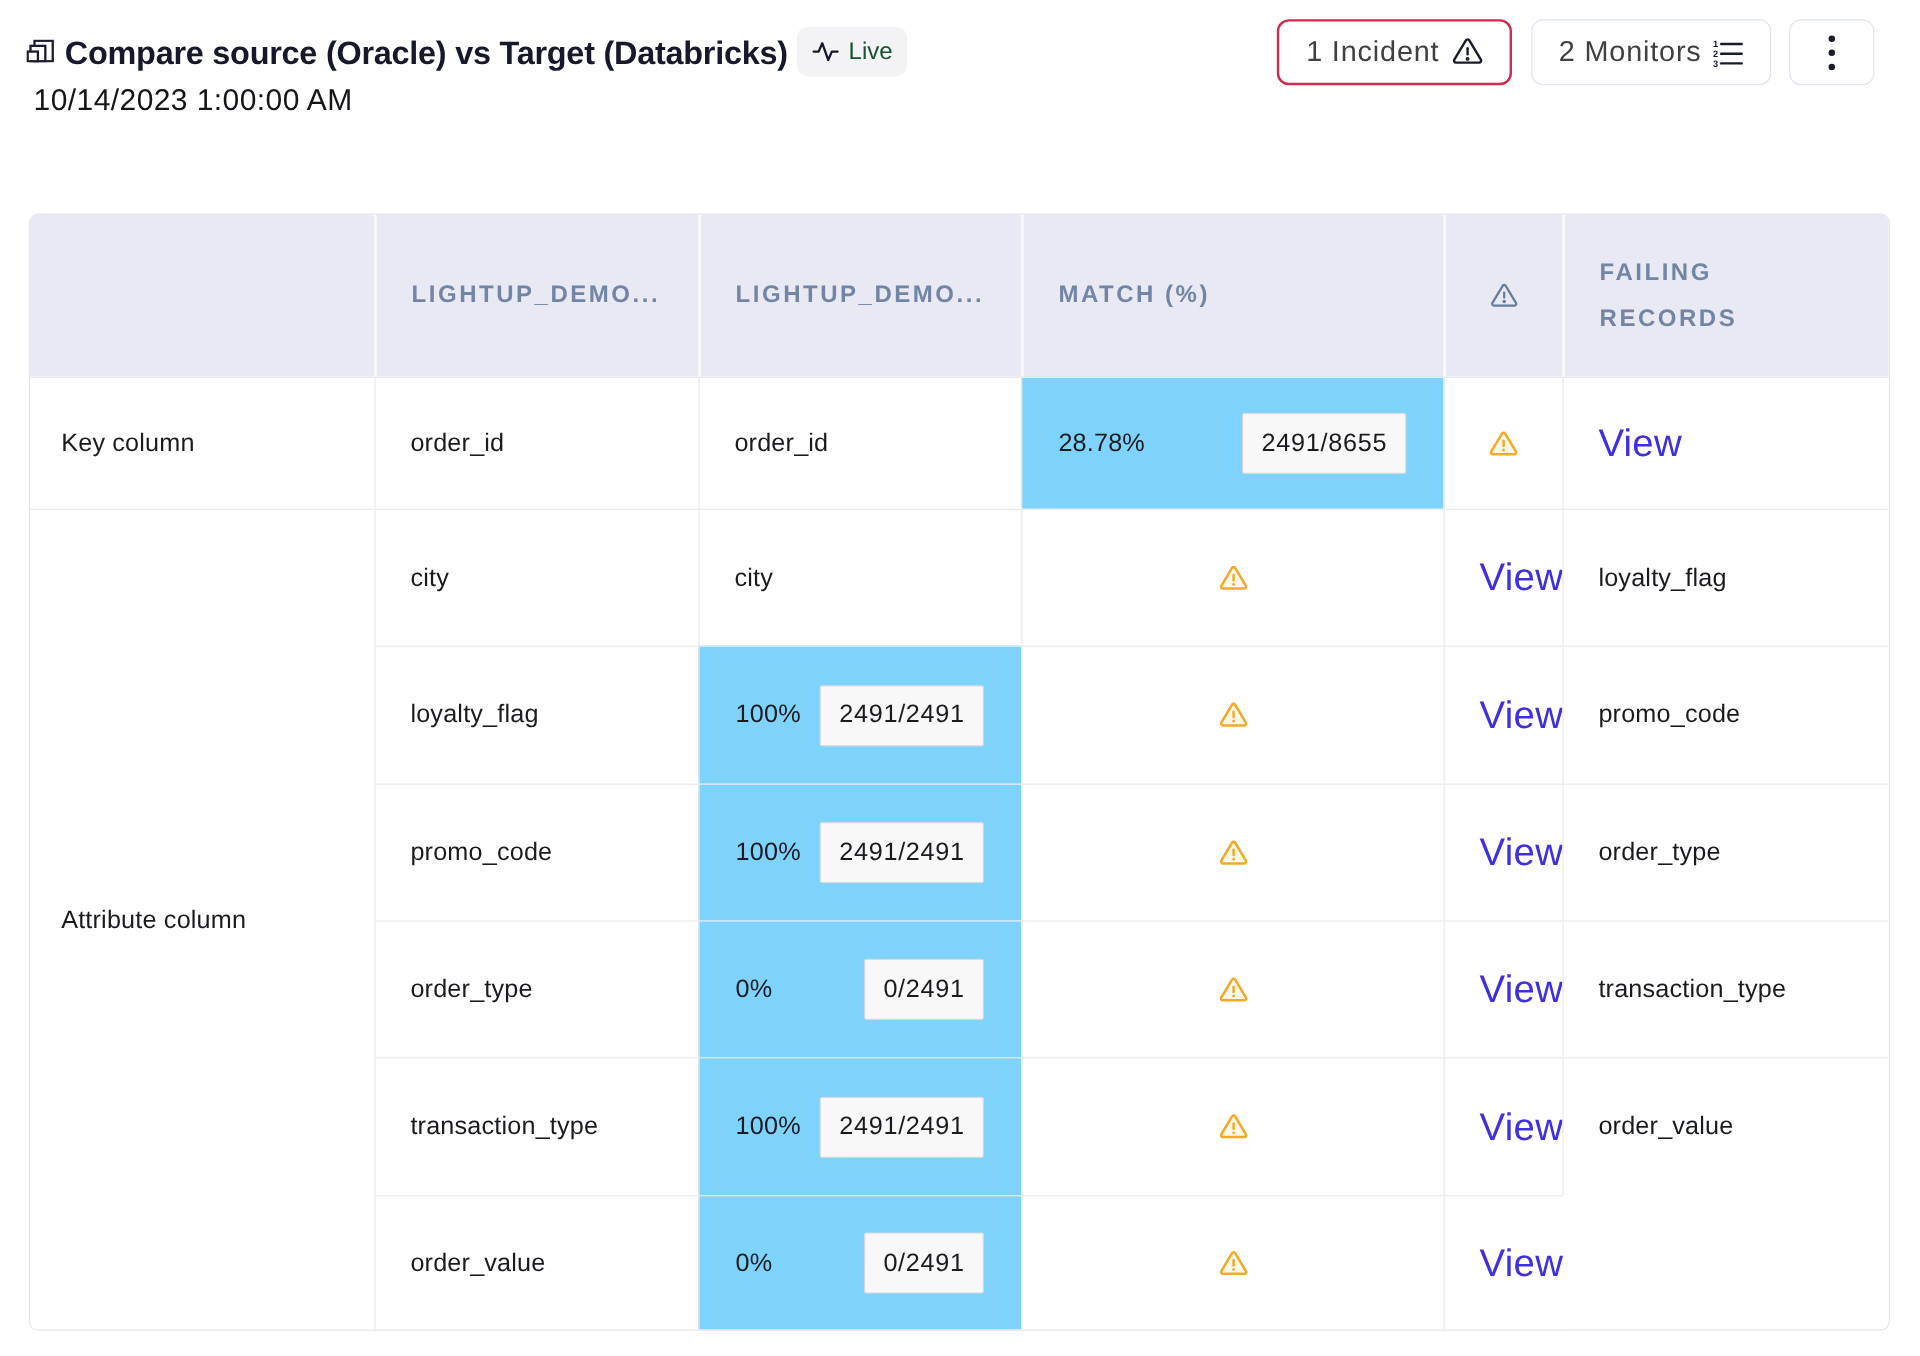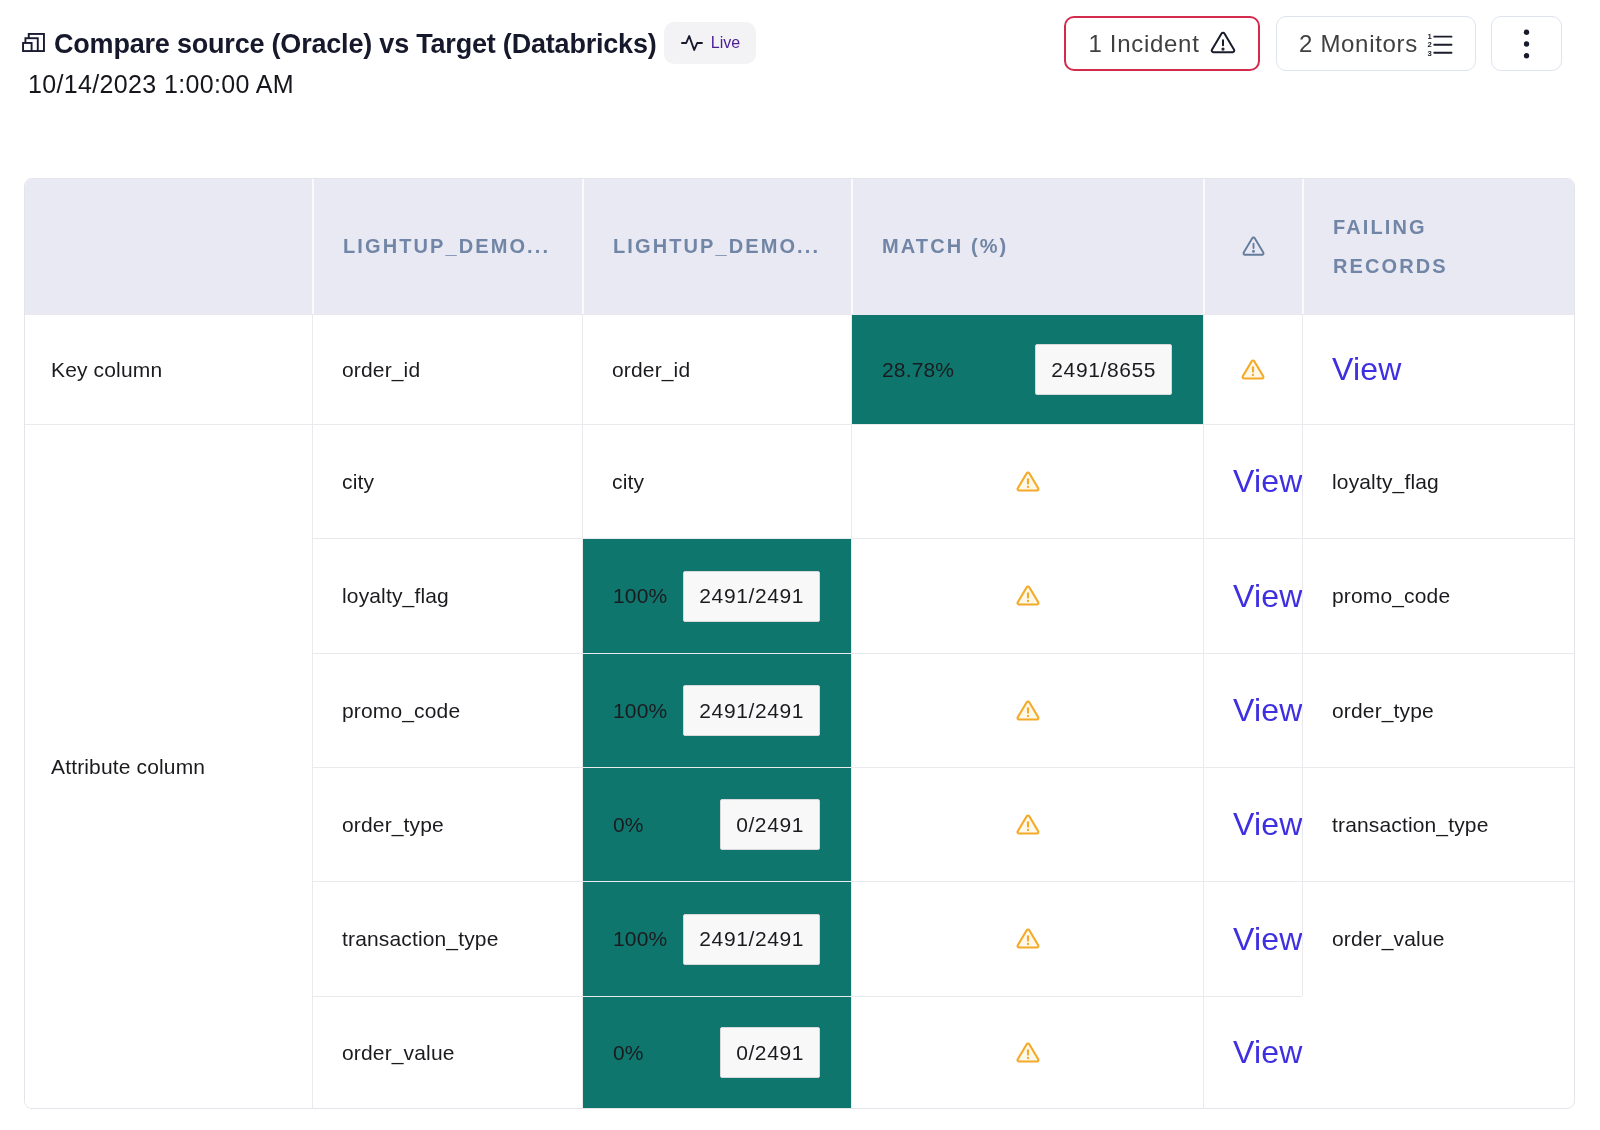--- a/index.html
+++ b/index.html
@@ -3,40 +3,40 @@
 <meta charset="utf-8">
 <style>
 * { box-sizing: border-box; margin: 0; padding: 0; }
 html,body { width:1600px; height:1130px; background:#fff; font-family:"Liberation Sans", sans-serif; position:relative; overflow:hidden; }
 
 
 .title-row { position:absolute; left:22px; top:30px; height:28px; display:flex; align-items:center; }
 .title-icon { width:23px; height:19px; margin-right:9px; position:relative; top:-2px; }
 h1.title { font-size:27px; font-weight:bold; color:#16192b; letter-spacing:-0.2px; white-space:nowrap; }
 .live-badge { position:absolute; left:664px; top:22px; width:92px; height:42px; background:#f3f3f6; border-radius:10px; display:flex; align-items:center; justify-content:center; gap:7px; }
-.live-badge .txt { font-size:16px; color:#4c1d95; }
+.live-badge .txt { font-size:20px; color:#14532d; }
 .datetime { position:absolute; left:28px; top:72px; font-size:25px; letter-spacing:0.35px; line-height:24px; color:#15161c; }
 
 .btn { position:absolute; top:16px; height:55px; background:#fff; display:flex; align-items:center; justify-content:center; border-radius:10px; font-size:24px; letter-spacing:0.7px; color:#404040; }
 .btn-incident { left:1064px; width:196px; border:2px solid #d22b4d; gap:10px; }
 .btn-monitors { left:1276px; width:200px; border:1px solid #dee3ef; gap:9px; }
 .btn-dots { left:1491px; width:71px; border:1px solid #dee3ef; }
 
 
 .tablewrap { position:absolute; left:24px; top:178px; width:1551px; height:931px; border:1px solid #e4e4ea; border-radius:8px; overflow:hidden; background:#fff; }
 .grid { display:grid; width:1549px; height:929px; grid-template-columns:287px 270px 269px 352px 99px 272px; grid-template-rows:135px 110px 114px 115px 114px 114px 115px 112px; }
 .cell { position:relative; }
 .hd { background:#e9e9f3; color:#7186a6; font-size:20px; font-weight:bold; letter-spacing:2.1px; display:flex; align-items:center; }
 .hd.pad { padding-left:29px; }
 .hd + .hd { border-left:2px solid #fafafd; }
 .bc { border-top:1px solid #e9e9ee; background:#fff; display:flex; align-items:center; font-size:21px; letter-spacing:0.15px; color:#1b1b1f; }
 .bl { border-left:1px solid #e9e9ee; }
 .lbl { padding-left:26px; }
 .name { padding-left:29px; }
-.match { background:#0f766e; padding-left:30px; padding-right:31px; justify-content:space-between; }
+.match { background:#7dd3fc; padding-left:30px; padding-right:31px; justify-content:space-between; }
 .countbox { background:#f8f8f9; border:1px solid #d8d8dc; border-radius:2px; height:51px; display:flex; align-items:center; justify-content:center; padding:0 15px; font-size:21px; letter-spacing:0.6px; color:#1b1b1f; }
 .warncell { justify-content:center; }
 .viewcell a { color:#3e2fe1; text-decoration:none; font-size:32px; letter-spacing:0.2px; padding-left:29px; }
 .span6 { grid-row: span 6; }
 </style>
 </head>
 <body>
 
 <div class="title-row">
   <svg class="title-icon" viewBox="0 0 24 20">

